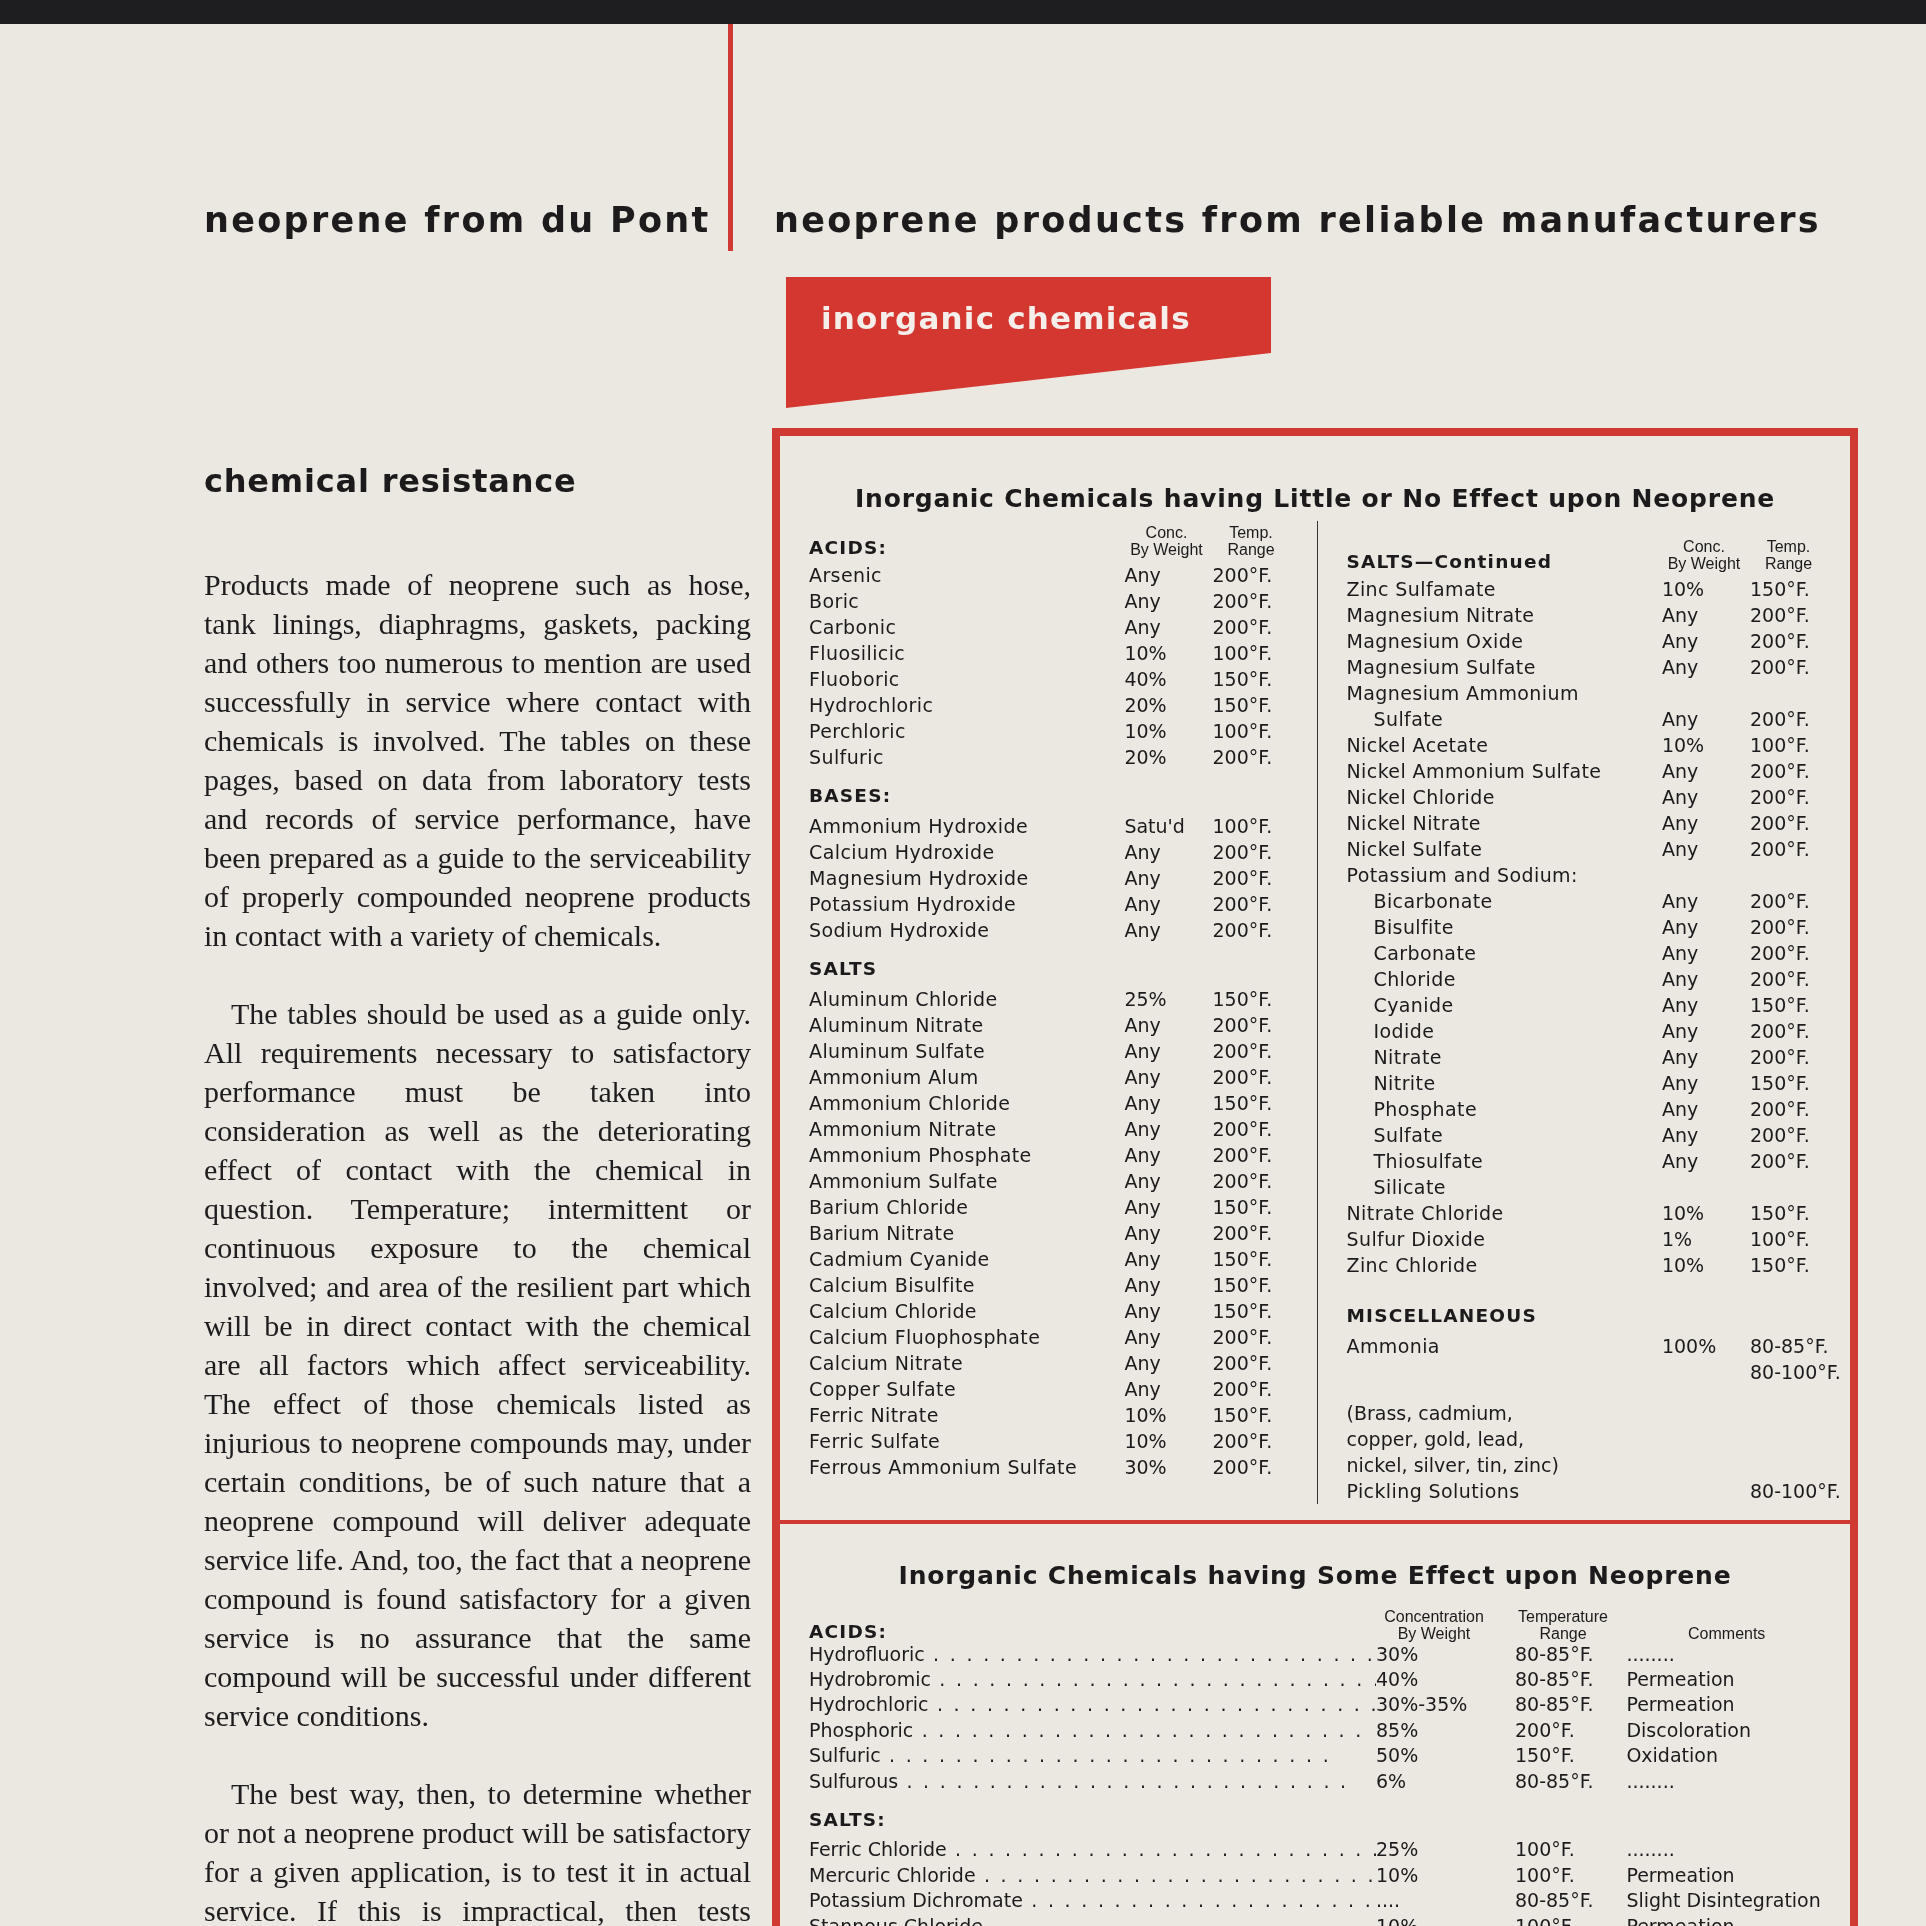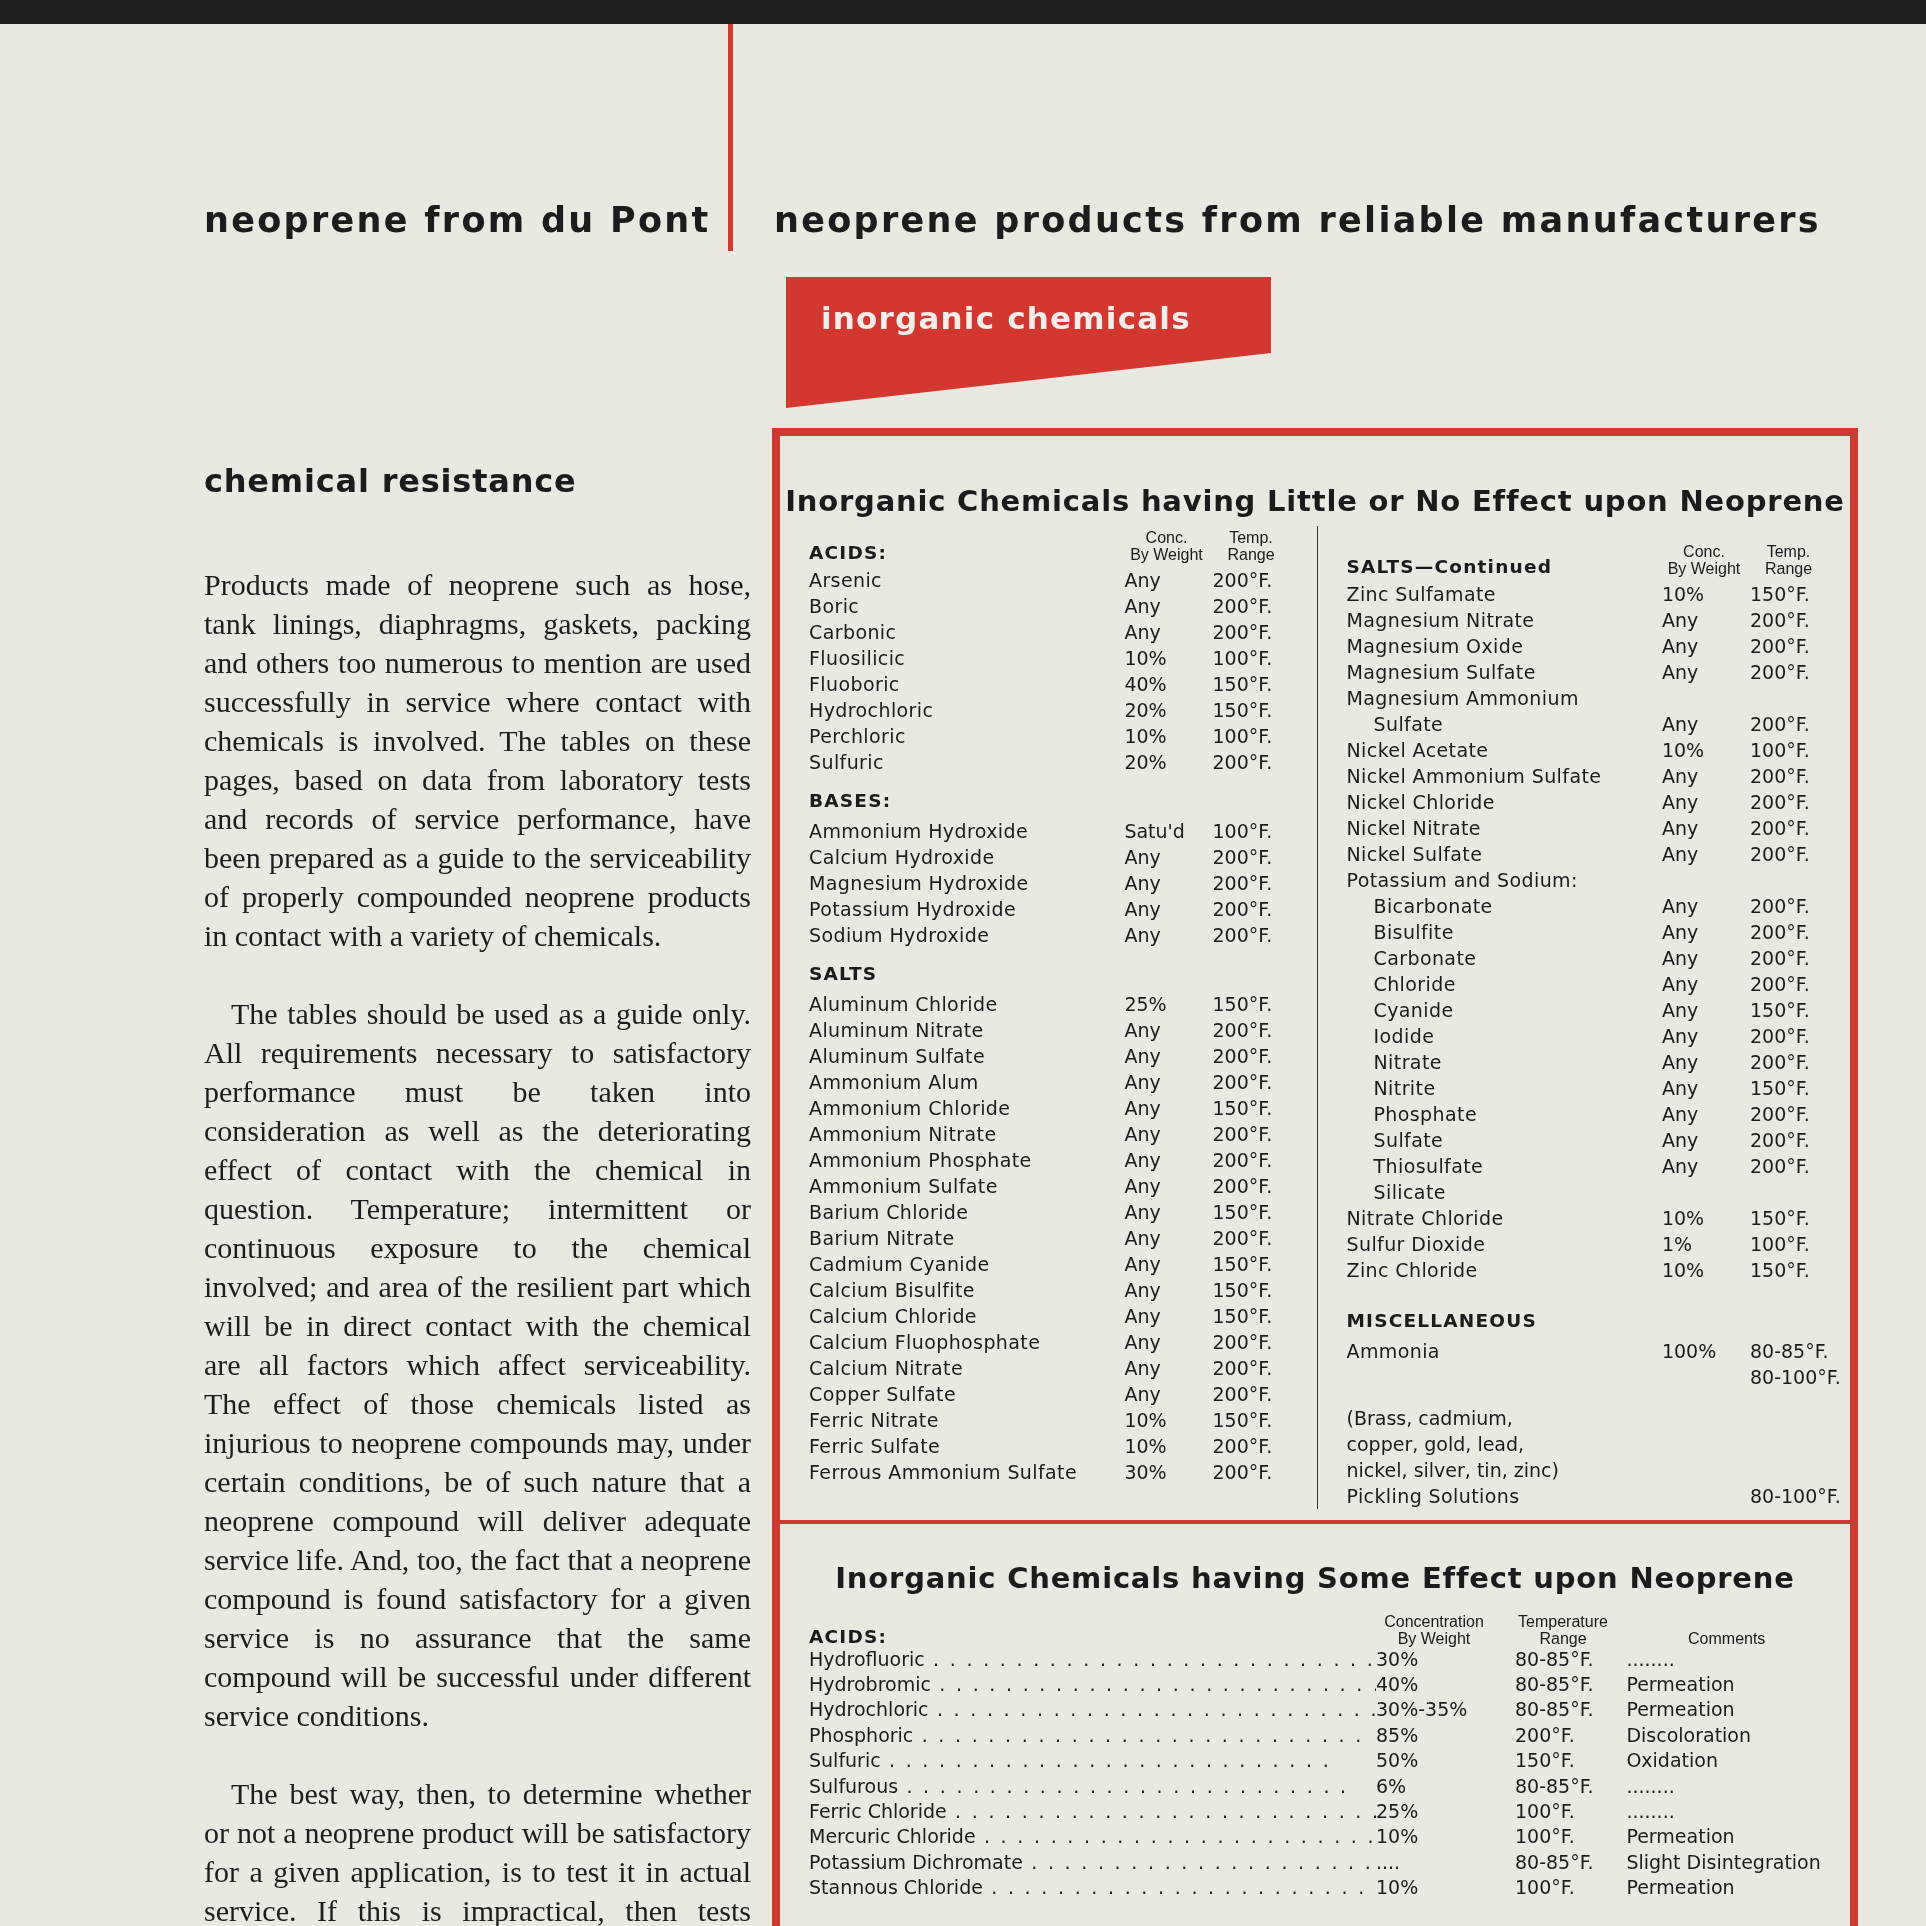--- a/index.html
+++ b/index.html
@@ -44,21 +44,21 @@
   .body-p.indent { text-indent: 27px; }
   .tables {
     position: absolute; left: 772px; top: 428px; width: 1086px; height: 2003px;
     border: 8.5px solid #d03a33; box-sizing: border-box; background: #ebe8e2;
   }
   .tbl-sec { position: relative; box-sizing: border-box; }
   .sec1 { height: 1088px; border-bottom: 4.6px solid #d03a33; }
   .sec2 { height: 453px; border-bottom: 4.6px solid #d03a33; }
   .tbl-title {
     text-align: center; font-family: "DejaVu Sans", sans-serif; font-weight: bold;
-    font-size: 29px; letter-spacing: 0.8px; padding-top: 48px; white-space: nowrap;
+    font-size: 25px; letter-spacing: 0.8px; padding-top: 48px; white-space: nowrap;
   }
   .cols2 { display: flex; padding: 0 23px 0 29px; }
   .col { flex: 1; position: relative; }
   .col.left { padding-right: 27px; border-right: 1.9px solid #333; margin-top: 7.7px; }
   .col.right { padding-left: 29px; margin-top: 22px; }
   .chead {
     display: flex; align-items: flex-end; height: 37px; margin-bottom: 3.9px;
   }
   .chead .grp {
     flex: 1; font-family: "DejaVu Sans", sans-serif; font-weight: bold; font-size: 18.5px; letter-spacing: 1.2px;
@@ -495,20 +495,21 @@
             <span class="wt">150°F.</span>
             <span class="wm">Oxidation</span>
           </div>
           <div class="wrow">
             <span class="n">Sulfurous</span>
             <span class="wc">6%</span>
             <span class="wt">80-85°F.</span>
             <span class="wm">........</span>
           </div>
         </div>
+      <div class="grp-label">SALTS:</div>
       <div id="s-salts">
           <div class="wrow">
             <span class="n">Ferric Chloride</span>
             <span class="wc">25%</span>
             <span class="wt">100°F.</span>
             <span class="wm">........</span>
           </div>
           <div class="wrow">
             <span class="n">Mercuric Chloride</span>
             <span class="wc">10%</span>

